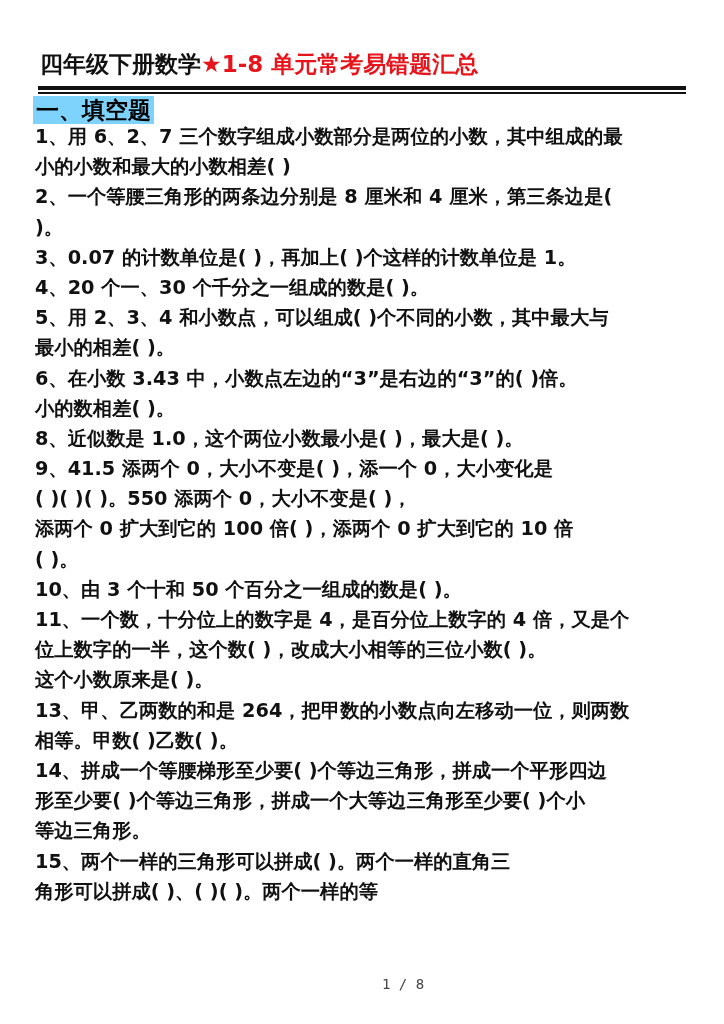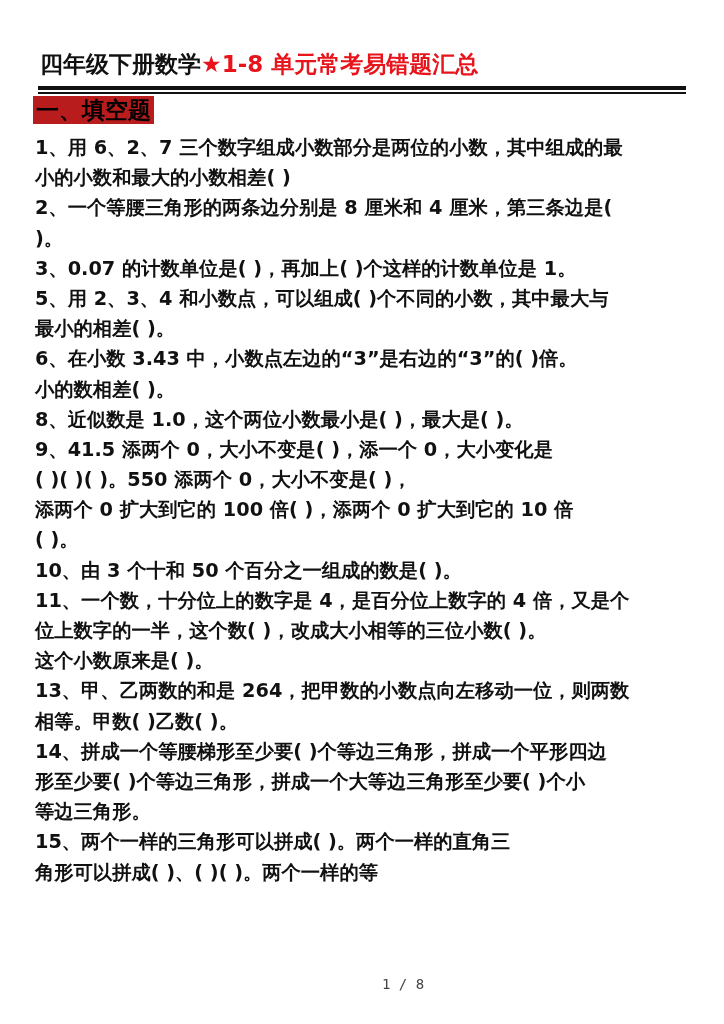--- a/index.html
+++ b/index.html
@@ -16,25 +16,25 @@
   .title .black { color: #111; }
   .title .red { color: #e8141c; }
   .rule-thick {
     position: absolute; left: 38px; top: 86px; width: 648px; height: 4px; background: #111;
   }
   .rule-thin {
     position: absolute; left: 38px; top: 92px; width: 648px; height: 1.5px; background: #111;
   }
   .section {
     position: absolute; left: 33px; top: 96px; height: 28px;
-    background: #b91c1c; padding: 0 3px;
+    background: #7dd3fc; padding: 0 3px;
     font-size: 23px; font-weight: bold; line-height: 28px; color: #000;
   }
   .content {
-    position: absolute; left: 35px; top: 133px; width: 660px;
+    position: absolute; left: 35px; top: 122px; width: 660px;
   }
   .line {
     height: 30.2px; line-height: 30.2px; font-size: 19.3px; white-space: nowrap;
     font-weight: bold; color: #111;
   }
   .footer {
     position: absolute; left: 0; width: 724px; top: 976px; text-align: center;
     font-size: 14px; color: #444; font-family: "DejaVu Sans Mono", monospace; padding-left: 41px;
   }
 </style>
@@ -53,20 +53,23 @@
   <div>
     <div class="line">1、用 6、2、7 三个数字组成小数部分是两位的小数，其中组成的最</div>
     <div class="line">小的小数和最大的小数相差(        )</div>
   </div>
   <div>
     <div class="line">2、一个等腰三角形的两条边分别是 8 厘米和 4 厘米，第三条边是(</div>
     <div class="line">      )。</div>
   </div>
   <div>
     <div class="line">3、0.07 的计数单位是(        )，再加上(     )个这样的计数单位是 1。</div>
+  </div>
+  <div>
+    <div class="line">4、20 个一、30 个千分之一组成的数是(            )。</div>
   </div>
   <div>
     <div class="line">5、用 2、3、4 和小数点，可以组成(     )个不同的小数，其中最大与</div>
     <div class="line">最小的相差(          )。</div>
   </div>
   <div>
     <div class="line">6、在小数 3.43 中，小数点左边的“3”是右边的“3”的(        )倍。</div>
   </div>
   <div>
     <div class="line">小的数相差(         )。</div>

